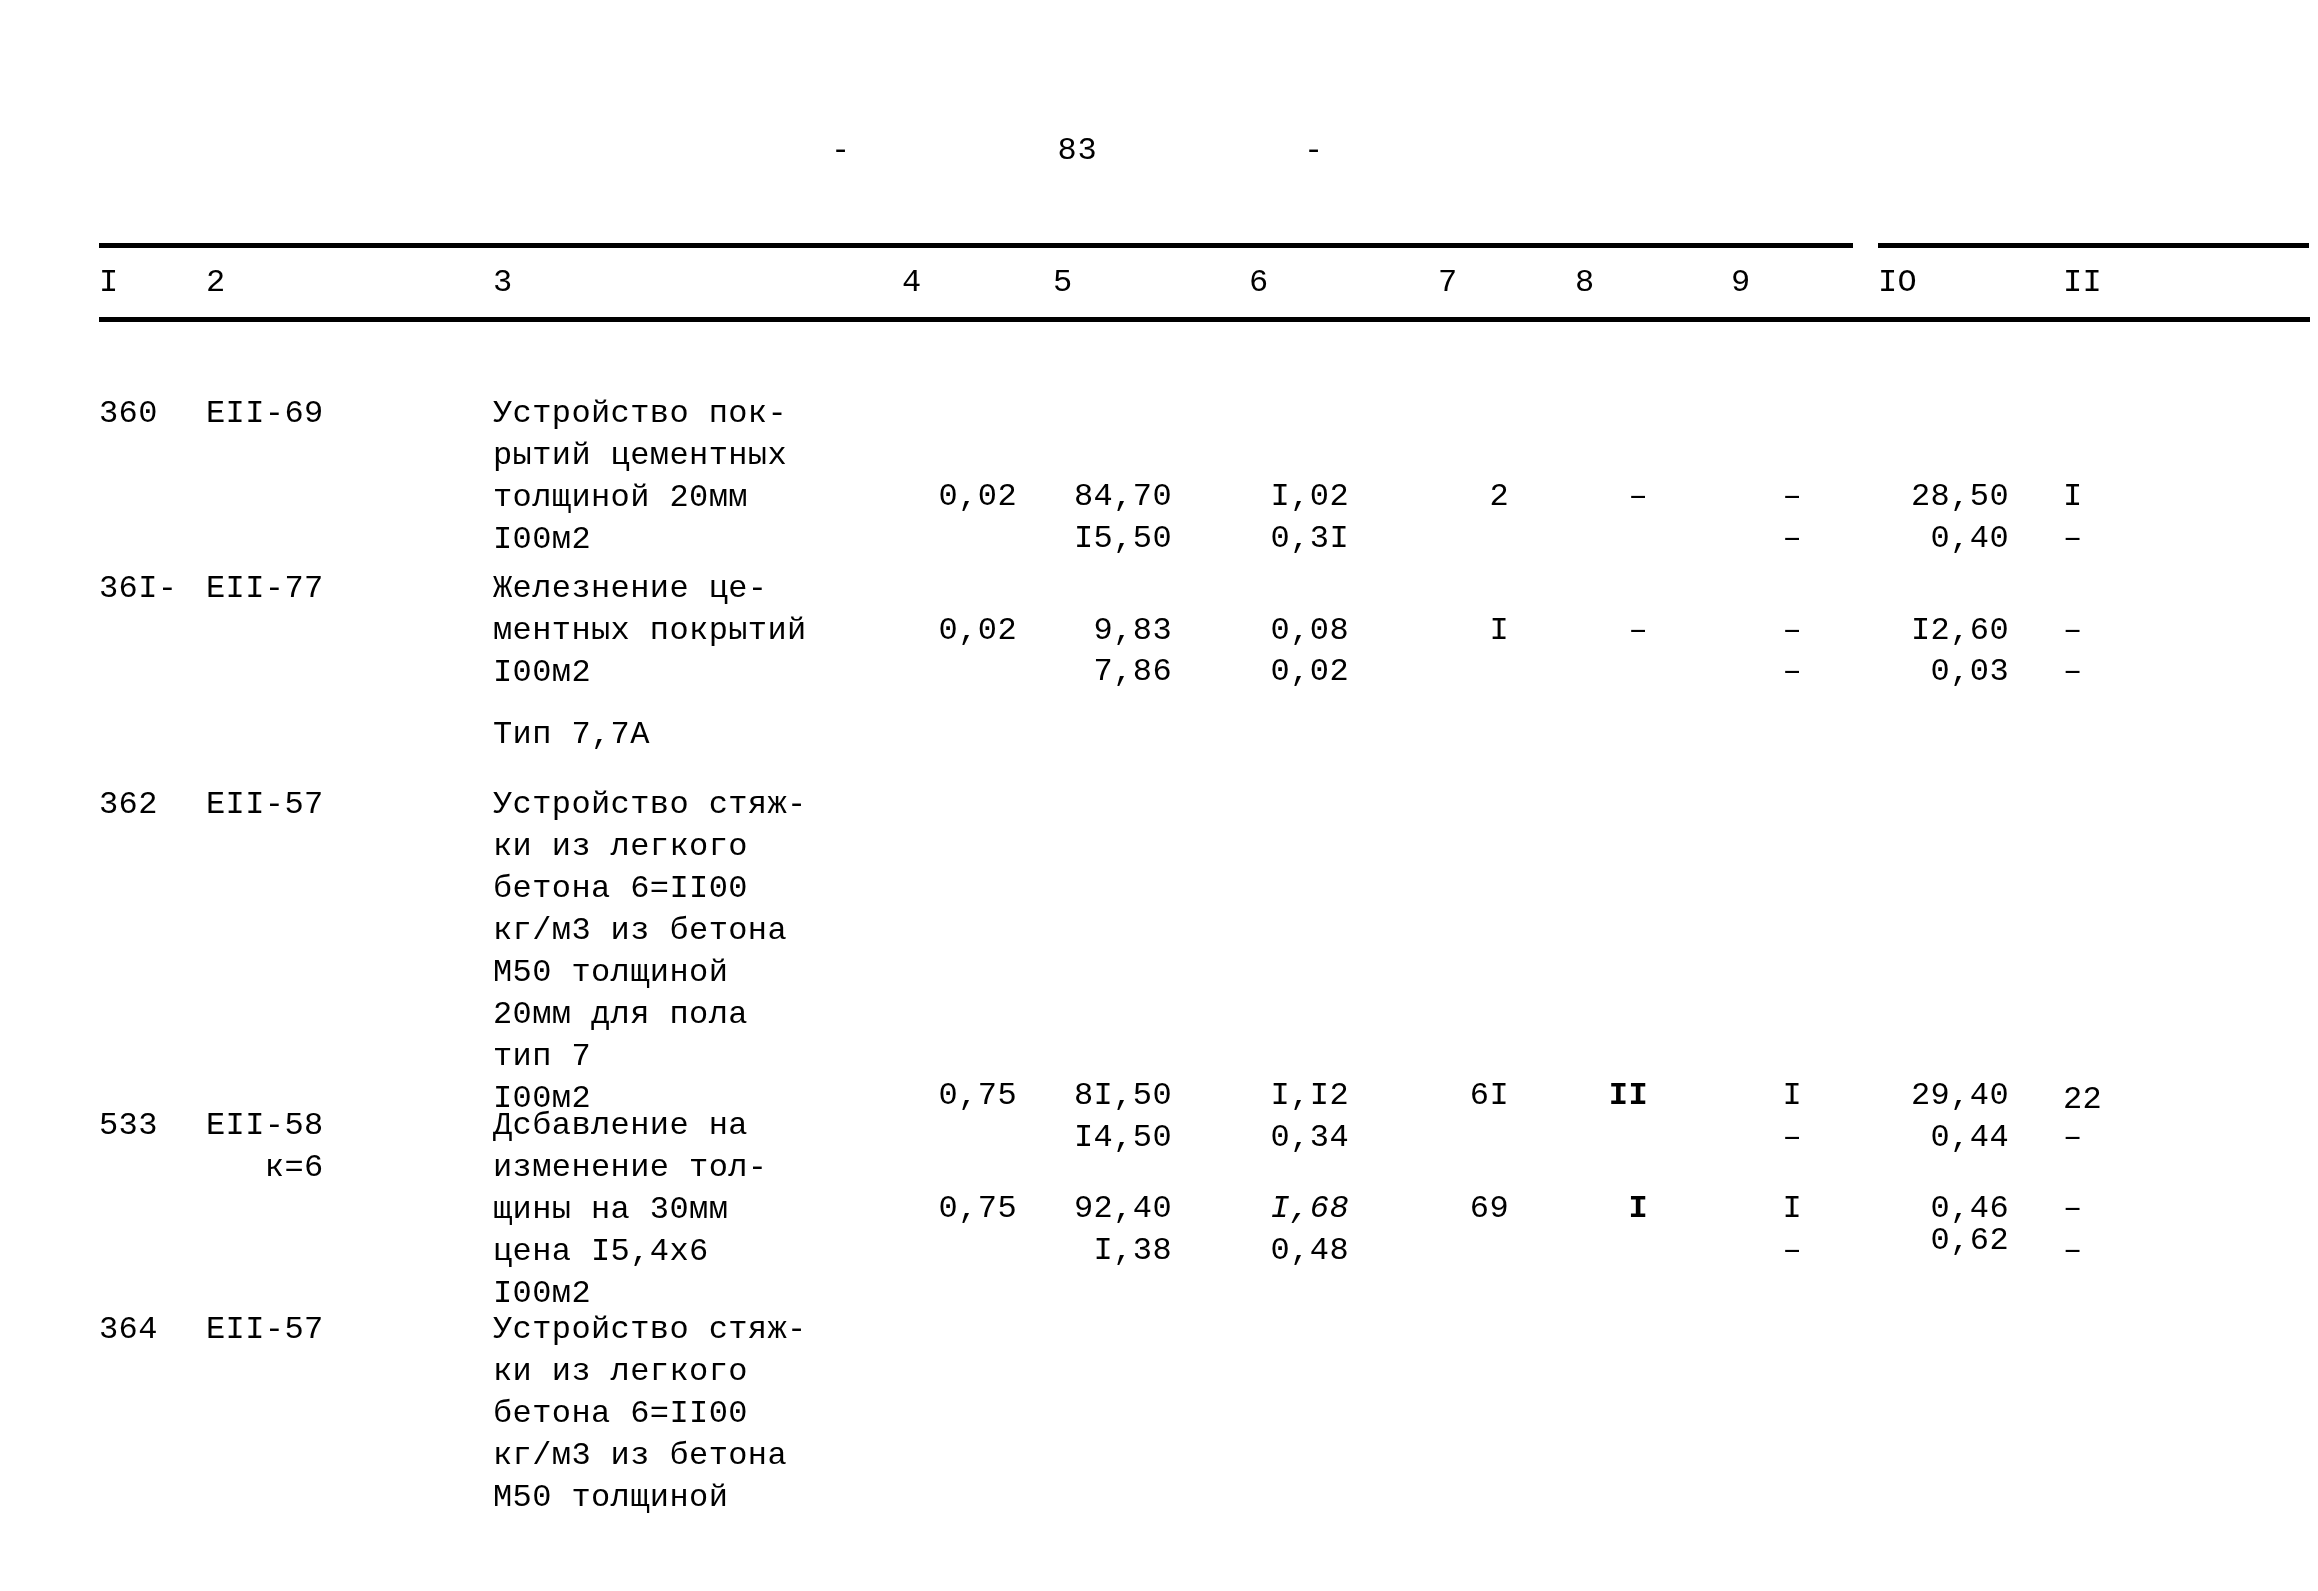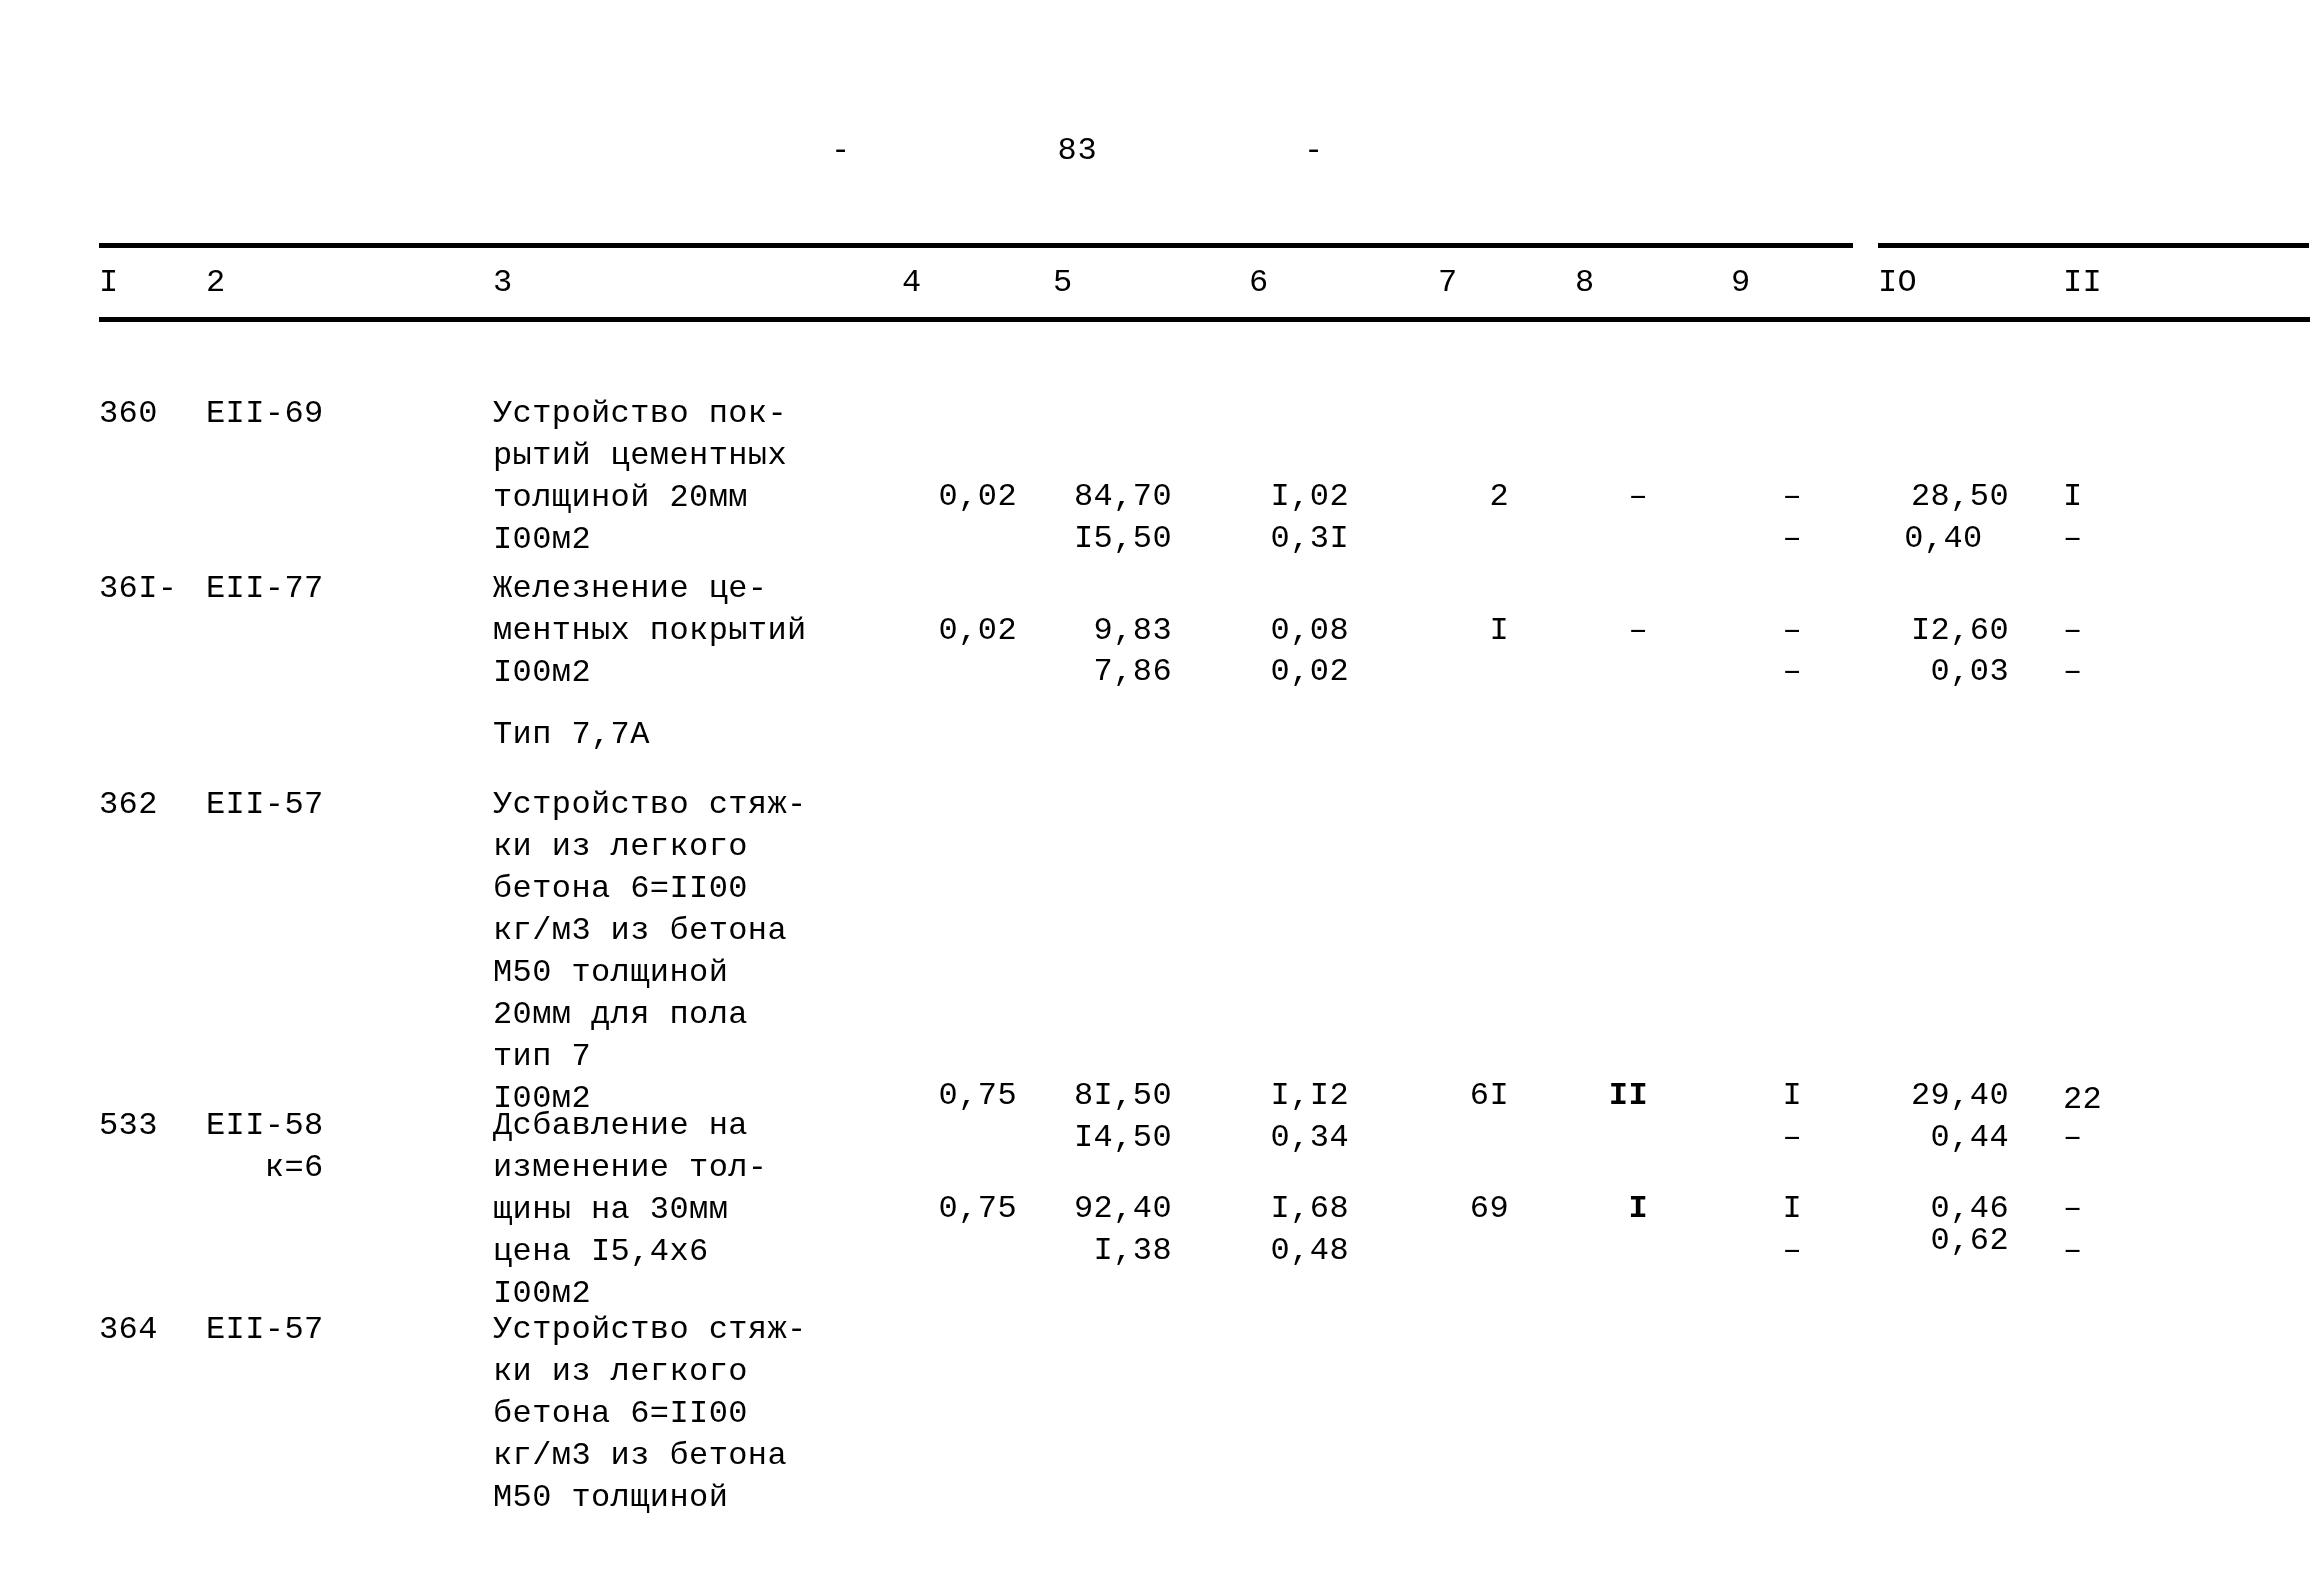--- a/index.html
+++ b/index.html
@@ -138,21 +138,21 @@
     <div class="cell c4" style="top:83px;">0,02</div>
     <div class="cell c5" style="top:83px;">84,70</div>
     <div class="cell c5" style="top:125px;">I5,50</div>
     <div class="cell c6" style="top:83px;">I,02</div>
     <div class="cell c6" style="top:125px;">0,3I</div>
     <div class="cell c7" style="top:83px;">2</div>
     <div class="cell c8" style="top:83px;">–</div>
     <div class="cell c9" style="top:83px;">–</div>
     <div class="cell c9" style="top:125px;">–</div>
     <div class="cell c10" style="top:83px;">28,50</div>
-    <div class="cell c10" style="top:125px;text-align:center;">0,40</div>
+    <div class="cell c10" style="top:125px;">0,40</div>
     <div class="cell c11" style="top:83px;">I</div>
     <div class="cell c11" style="top:125px;">–</div>
   </div>
 
   <div class="row" style="top:568px;">
     <div class="cell c1">36I-</div>
     <div class="cell c2 desc">ЕII-77</div>
     <div class="cell c3 desc">Железнение це-
 ментных покрытий
 I00м2</div>
@@ -204,21 +204,21 @@
     <div class="cell c2 desc">ЕII-58
 к=6</div>
     <div class="cell c3 desc">Дсбавление на
 изменение тол-
 щины на 30мм
 цена I5,4х6
 I00м2</div>
     <div class="cell c4" style="top:83px;">0,75</div>
     <div class="cell c5" style="top:83px;">92,40</div>
     <div class="cell c5" style="top:125px;">I,38</div>
-    <div class="cell c6" style="top:83px;">I,68</div>
+    <div class="cell c6" style="top:83px;font-style:italic;">I,68</div>
     <div class="cell c6" style="top:125px;">0,48</div>
     <div class="cell c7" style="top:83px;">69</div>
     <div class="cell c8 bold" style="top:83px;">I</div>
     <div class="cell c9" style="top:83px;">I</div>
     <div class="cell c9" style="top:125px;">–</div>
     <div class="cell c10" style="top:83px;">0,46</div>
     <div class="cell c10" style="top:115px;">0,62</div>
     <div class="cell c11" style="top:83px;">–</div>
     <div class="cell c11" style="top:125px;">–</div>
   </div>

